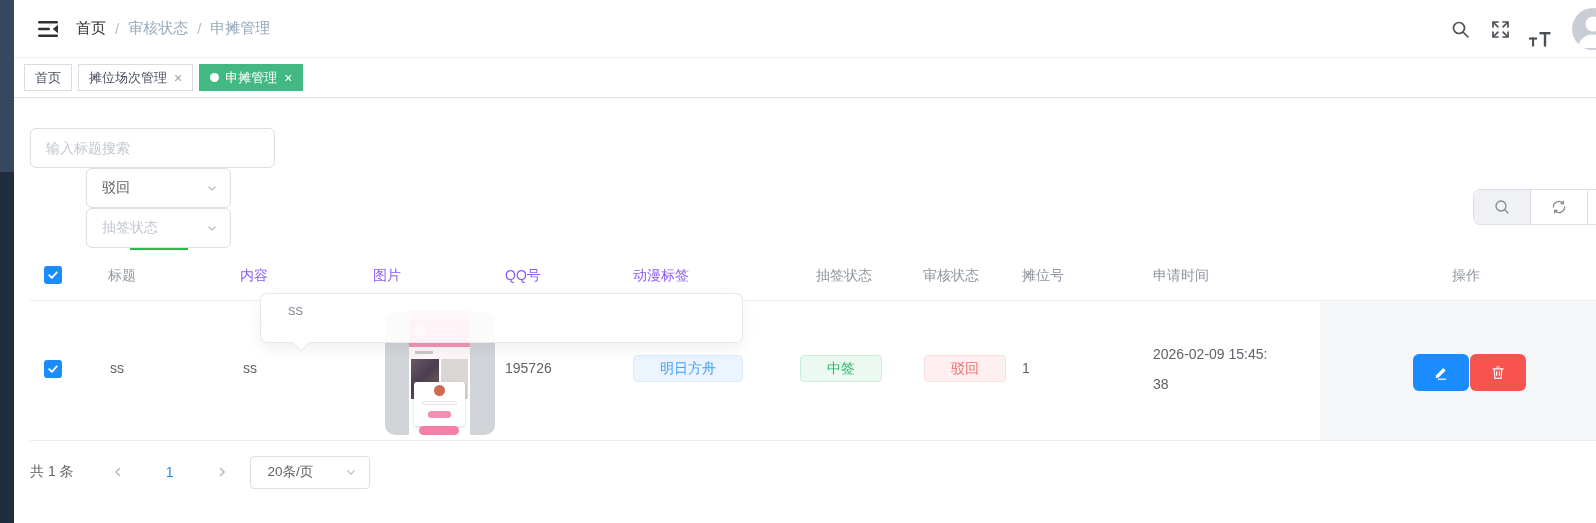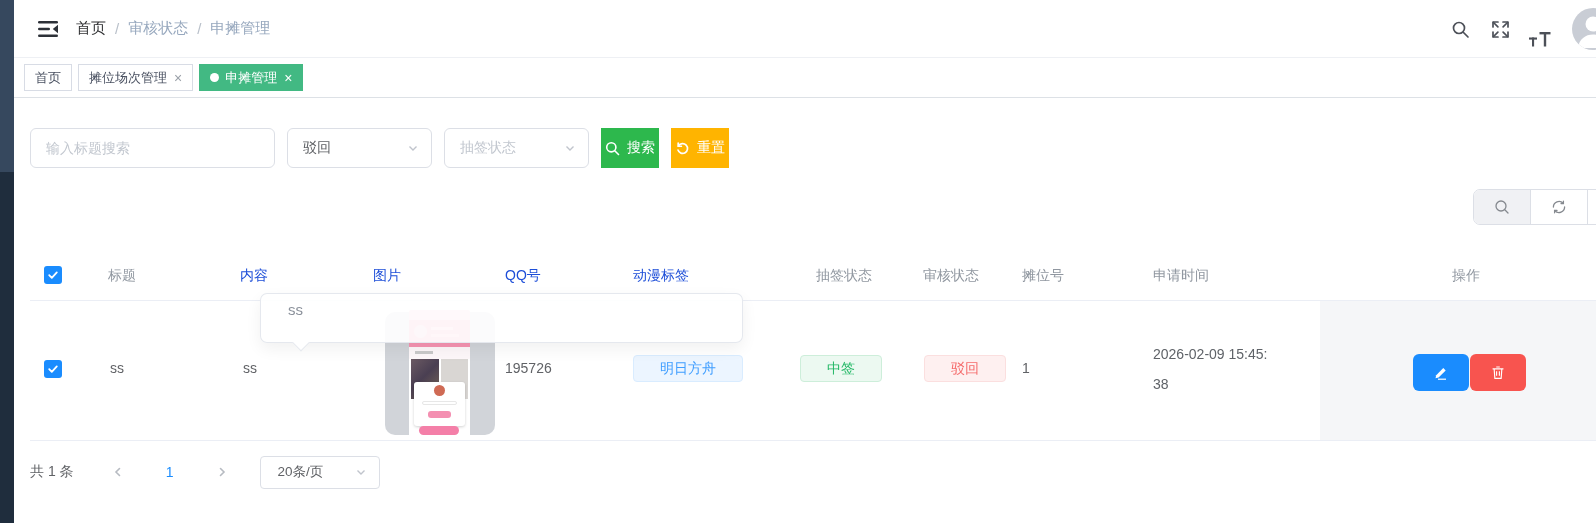--- a/index.html
+++ b/index.html
@@ -24,21 +24,21 @@
 
   
   .tags-bar { position:absolute; left:14px; top:58px; width:1582px; height:40px; background:#fff; border-bottom:1px solid #dde1e6; display:flex; align-items:center; padding-left:10px; }
   .tab { height:27px; display:inline-flex; align-items:center; padding:0 10px; border:1px solid #d8dce5; background:#fff; color:#495060; font-size:13px; margin-right:6px; cursor:pointer; }
   .tab .dot { width:9px; height:9px; border-radius:50%; background:#fff; margin-right:6px; }
   .tab .close { margin-left:7px; font-size:14px; line-height:1; color:#9aa0a8; }
   .tab.active { background:#42b983; border-color:#42b983; color:#fff; }
   .tab.active .close { color:#fff; }
 
   
-  .filters { position:absolute; left:30px; top:128px; display:flex; align-items:center; }
+  .filters { position:absolute; left:30px; top:128px; display:flex; align-items:center;flex-direction:column; }
   .txt-input { width:245px; height:40px; border:1px solid #dcdfe6; border-radius:6px; padding:0 15px; font-size:14px; color:#606266; outline:none; }
   .txt-input::placeholder { color:#c2c7cf; }
   .sel { width:145px; height:40px; border:1px solid #dcdfe6; border-radius:6px; margin-left:12px; padding:0 12px 0 15px; display:flex; align-items:center; justify-content:space-between; font-size:14px; cursor:pointer; background:#fff; }
   .sel .val { color:#606266; }
   .sel .ph { color:#c2c7cf; }
   .btn { height:40px; border:none; border-radius:0; color:#fff; font-size:14px; display:inline-flex; align-items:center; justify-content:flex-end; gap:7px; padding:0 4px; margin-left:12px; cursor:pointer; }
   .btn-search { background:#2db84d; }
   .btn-reset { background:#ffb400; }
 
   
@@ -47,21 +47,21 @@
   .btn-batch { background:#ffb400; width:119px; justify-content:center; }
   .btn-del { background:#f8544f; width:89px; justify-content:center; margin-left:11px; }
 
   .toolbar-group { position:absolute; left:1473px; top:189px; height:36px; display:flex; border:1px solid #dcdfe6; border-radius:7px 0 0 7px; overflow:hidden; }
   .tool-btn { width:57px; height:34px; display:flex; align-items:center; justify-content:center; background:#fff; border-right:1px solid #dcdfe6; cursor:pointer; }
   .tool-btn.pressed { background:#f0f1f4; }
 
   
   .thead { position:absolute; left:14px; top:250px; width:1582px; height:50px; background:#fff; }
   .thead .hcell { position:absolute; top:0; height:50px; line-height:50px; font-size:14px; color:#9097a0; font-weight:500; white-space:nowrap; }
-  .thead .hcell.dim { color:#1d4ed8; }
+  .thead .hcell.dim { color:#8b5cf6; }
   .head-border { position:absolute; left:30px; top:300px; width:1566px; height:1px; background:#ebeef5; }
 
   .trow { position:absolute; left:14px; top:301px; width:1582px; height:139px; background:#fff; }
   .ops-bg { position:absolute; left:1306px; top:0; width:276px; height:139px; background:#f5f6f8; }
   .row-border { position:absolute; left:30px; top:440px; width:1566px; height:1px; background:#ebeef5; }
   .trow .cell { position:absolute; font-size:14px; color:#606266; white-space:nowrap; }
 
   .checkbox { position:absolute; width:18px; height:18px; border-radius:3px; background:#1a8cfe; display:flex; align-items:center; justify-content:center; cursor:pointer; }
 
   .tag { position:absolute; height:27px; line-height:25px; padding:0 26px; border-radius:4px; font-size:14px; }
@@ -97,21 +97,21 @@
   
   .tooltip { position:absolute; left:260px; top:293px; width:483px; height:50px; background:rgba(255,255,255,.9); border:1px solid rgba(228,231,237,.95); border-radius:7px; box-shadow:0 6px 16px rgba(0,0,0,.06); z-index:10; }
   .tooltip .tip-text { position:absolute; left:27px; top:7px; font-size:15px; color:#8b919b; }
   .tooltip .arrow { position:absolute; left:34px; bottom:-7px; width:12px; height:12px; background:#fff; border-right:1px solid #e6e9ee; border-bottom:1px solid #e6e9ee; transform:rotate(45deg); }
 
   
   .pager { position:absolute; left:30px; top:452px; height:40px; display:flex; align-items:center; font-size:14px; color:#606266; }
   .pg-total { margin-right:28px; }
   .pg-arrow { width:32px; height:32px; display:flex; align-items:center; justify-content:center; cursor:pointer; }
   .pg-num { width:36px; text-align:center; color:#1a8cfe; margin:0 18px; cursor:pointer; }
-  .pg-size { width:120px; height:33px; border:1px solid #dcdfe6; border-radius:4px; margin-left:22px; display:flex; align-items:center; justify-content:space-between; padding:0 12px 0 17px; font-size:13.5px; color:#606266; cursor:pointer; background:#fff; }
+  .pg-size { width:120px; height:33px; border:1px solid #dcdfe6; border-radius:4px; margin-left:12px; display:flex; align-items:center; justify-content:space-between; padding:0 12px 0 17px; font-size:13.5px; color:#606266; cursor:pointer; background:#fff; }
 </style>
 </head>
 <body>
 
 <div id="app">
 
   <div class="side-strip">
       <div class="seg-top"></div>
     </div>
 

